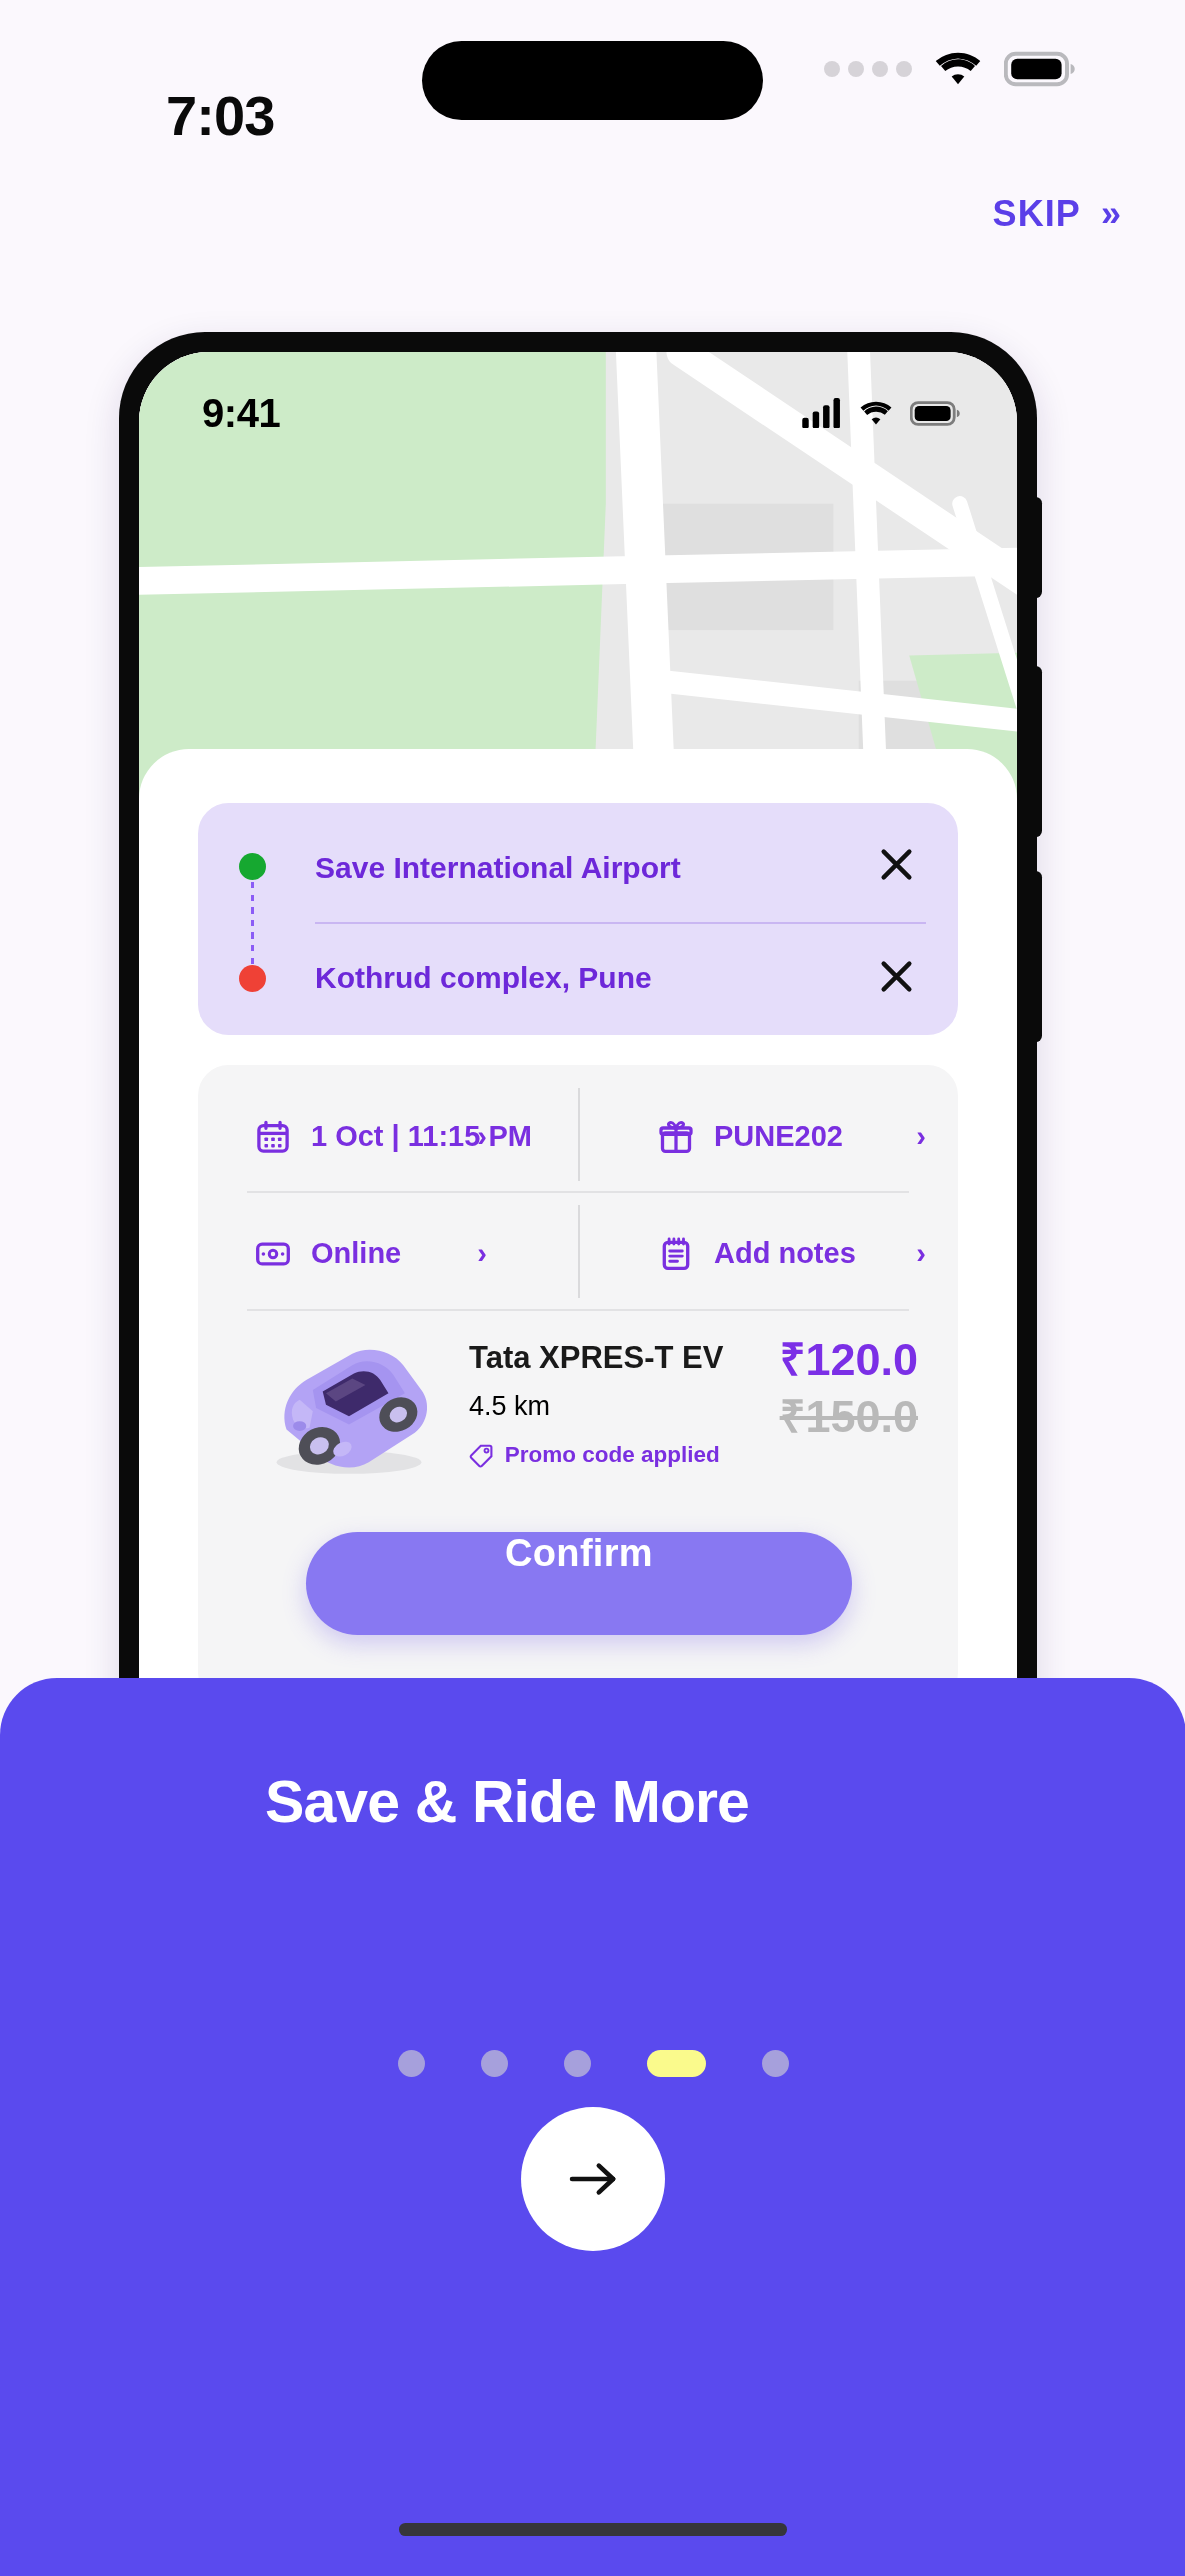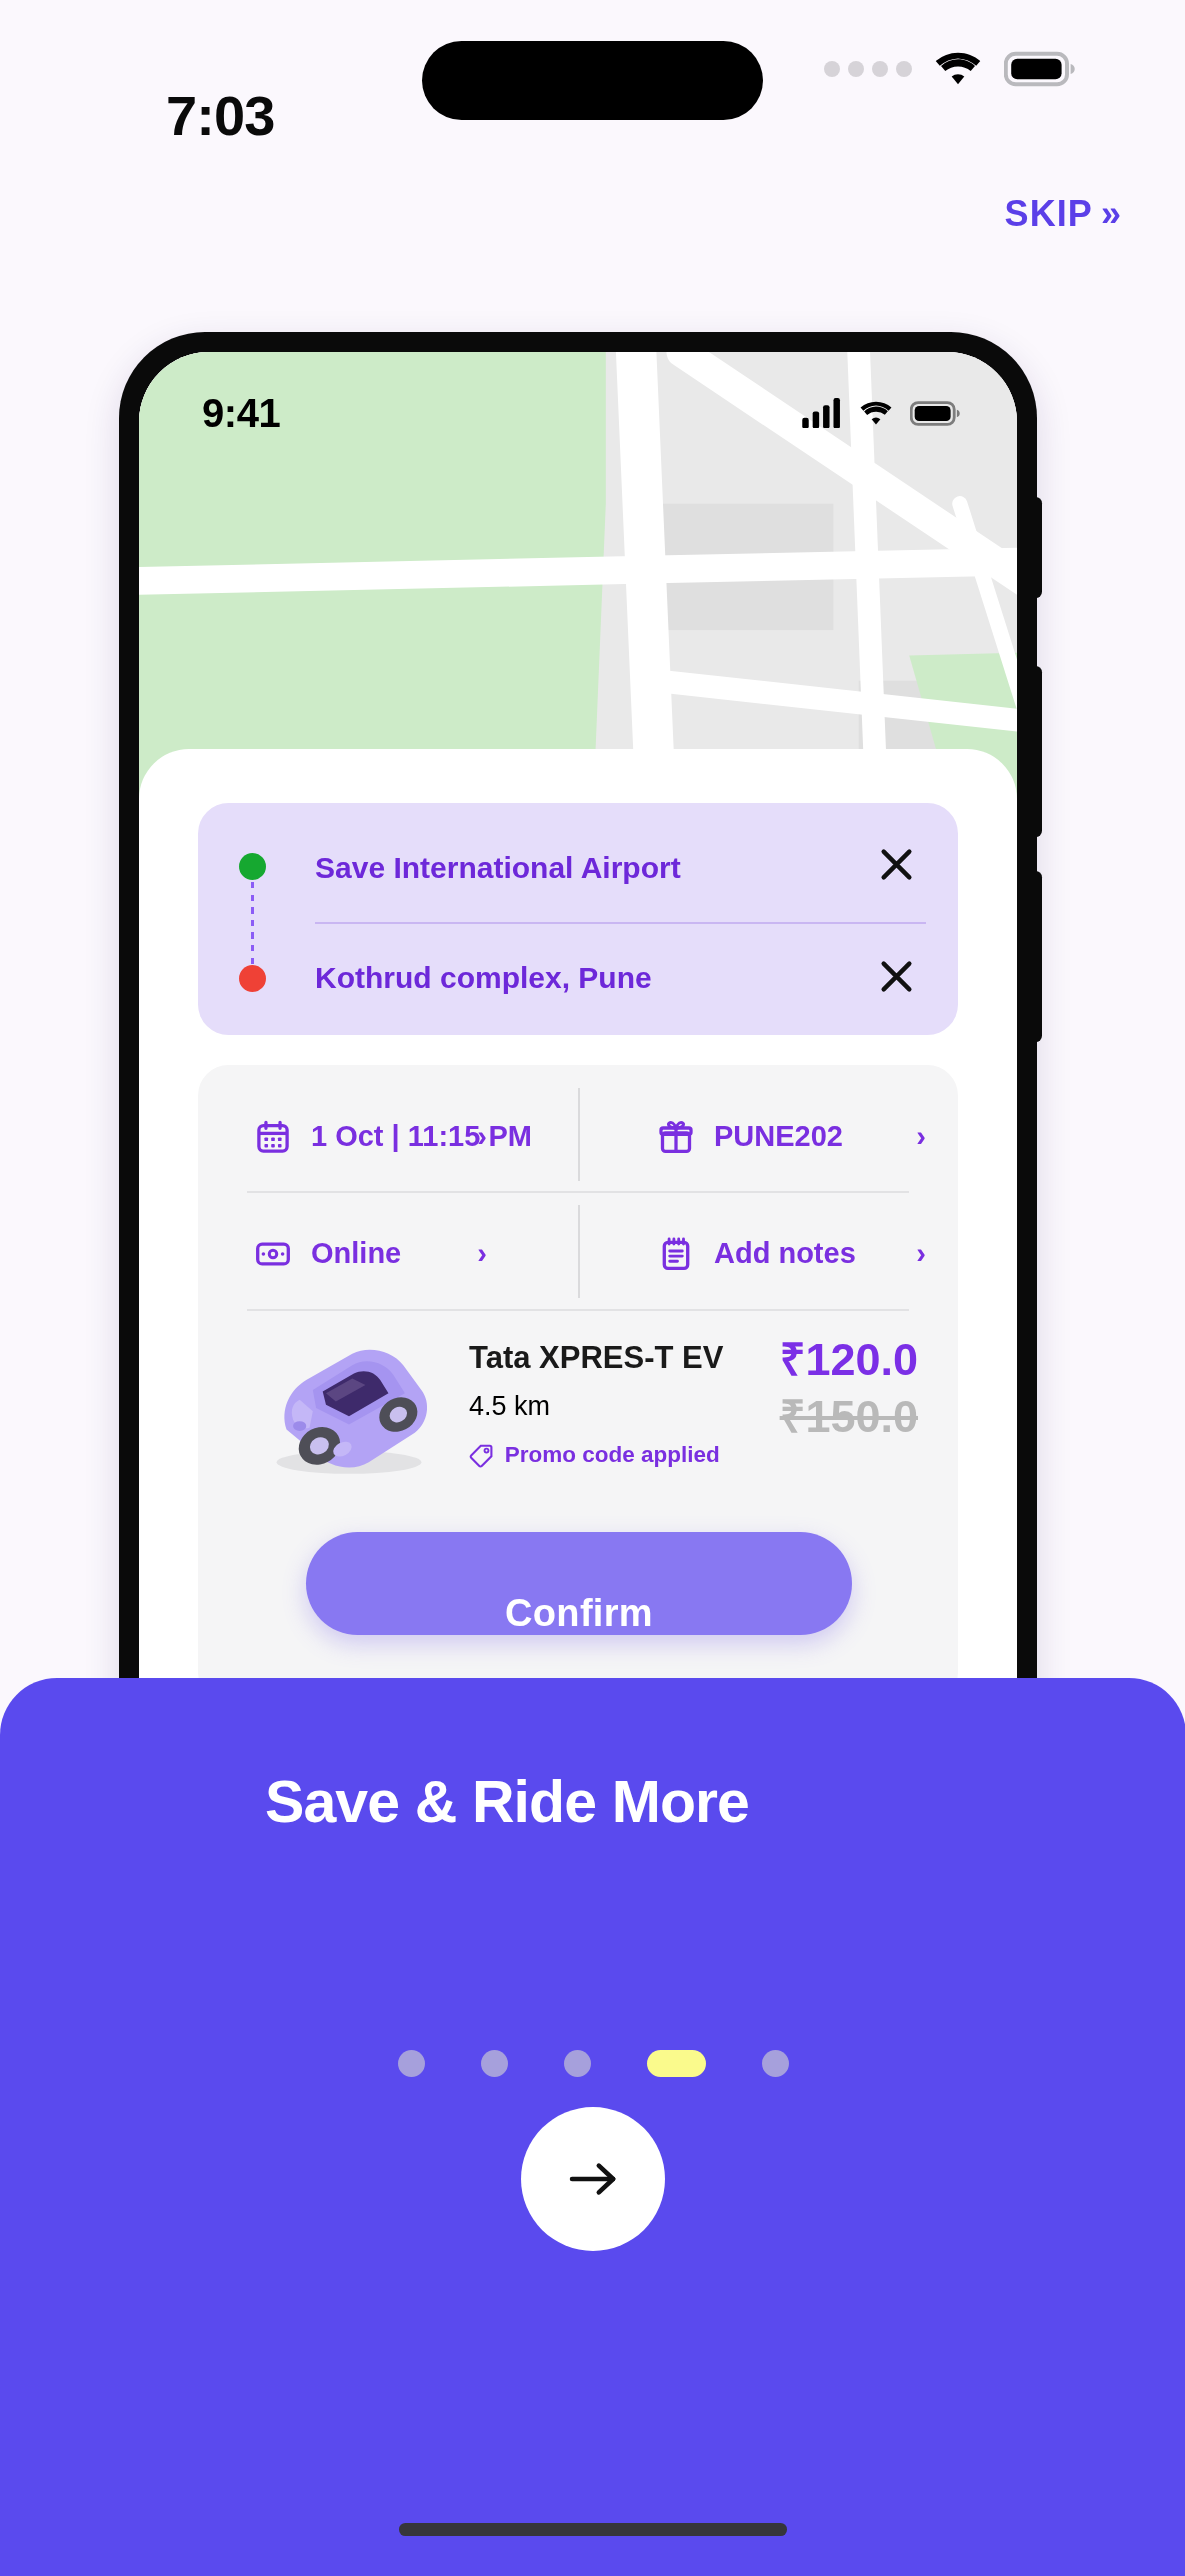--- a/index.html
+++ b/index.html
@@ -34,21 +34,21 @@
   .sig-dots i { width:16px; height:16px; border-radius:50%; background:#D6D3D8; display:block; }
   .wifi-ic { width:52px; height:38px; display:block; }
   .batt-ic { width:72px; height:38px; display:block; }
 
   
   #skip-row {
     position:absolute; top:184px; left:0; width:1186px; height:81px;
   }
   #skip-btn {
     position:absolute; right:65px; top:9px;
-    display:flex; align-items:center; gap:8px;
+    display:flex; align-items:center; gap:20px;
     cursor:pointer;
   }
   #skip-label {
     font-size:36px; font-weight:700; color:#5B3FE8; letter-spacing:1.1px;
   }
   #skip-chev { font-size:36px; color:#5B3FE8; font-weight:700; line-height:1; }
 
   
   #phone {
     position:absolute; left:119px; top:332px;
@@ -185,21 +185,21 @@
     position:absolute; right:40px; top:319px;
     font-size:45px; font-weight:700; color:#B9B9B9;
     text-decoration:line-through; text-decoration-thickness:3.6px;
     white-space:nowrap;
   }
 
   
   #confirm-btn {
     position:absolute; left:108px; top:467px; width:546px; height:103px;
     background:#8878F2; border-radius:52px; cursor:pointer;
-    display:flex; align-items:flex-end; justify-content:center;
+    display:flex; align-items:flex-start; justify-content:center;
     box-shadow:0 9px 23.4px rgba(110,90,230,.28);
   }
   #confirm-label { font-size:38px; font-weight:700; color:#fff; letter-spacing:0.3px; }
 
   
   #panel {
     position:absolute; left:0; bottom:0; width:1186px; height:898px;
     background:#5A4AEE; border-radius:57px 57px 0 0;
   }
   #headline {

